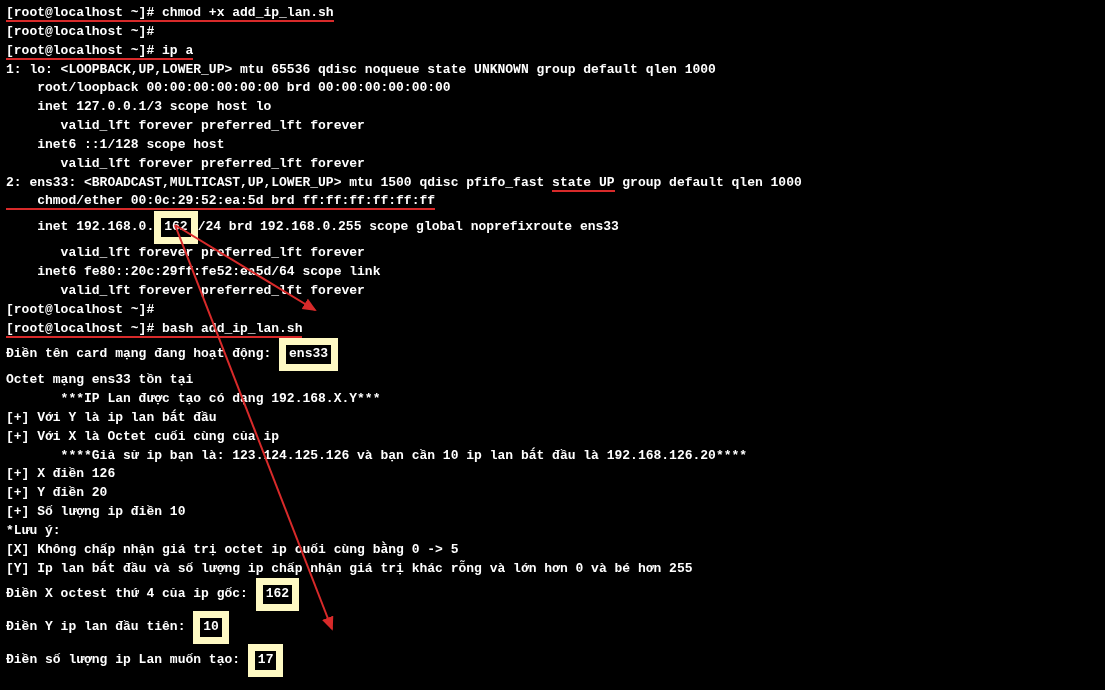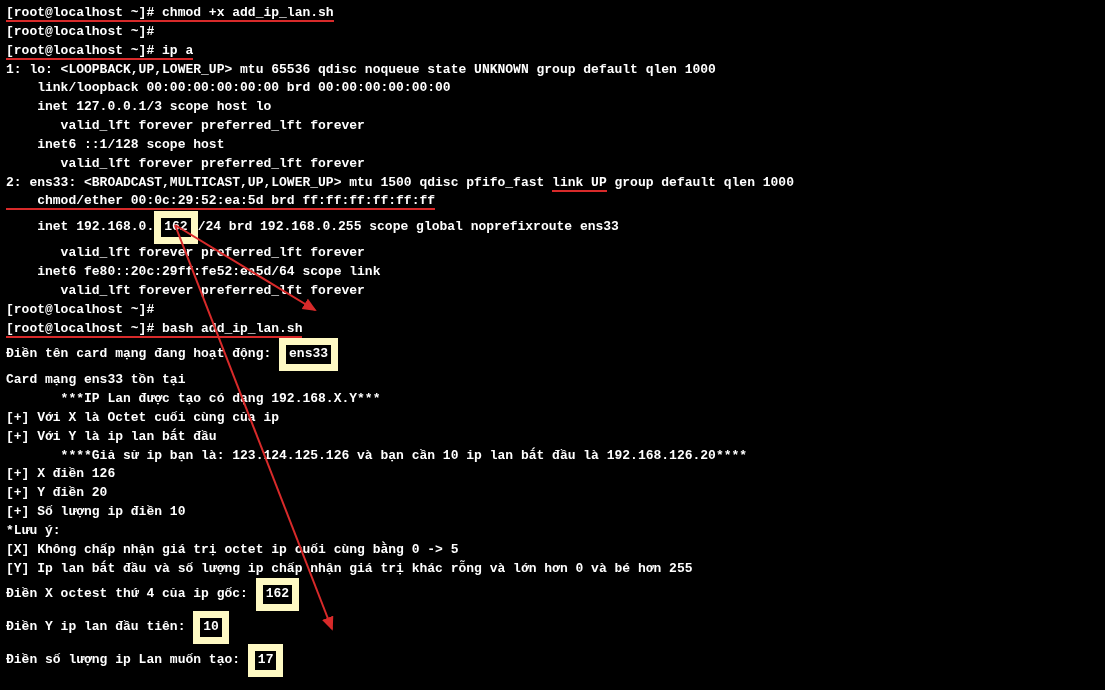--- a/index.html
+++ b/index.html
@@ -30,40 +30,40 @@
     }
   </style>
 </head>
 <body>
 
 <div>
   <div class="line"><span class="underline-red"><span>[root@localhost ~]# </span><span>chmod +x add_ip_lan.sh</span></span></div>
   <div class="line">[root@localhost ~]#</div>
   <div class="line"><span class="underline-red"><span>[root@localhost ~]# </span><span>ip a</span></span></div>
   <div class="line">1: lo: &lt;LOOPBACK,UP,LOWER_UP&gt; mtu 65536 qdisc noqueue state UNKNOWN group default qlen 1000</div>
-  <div class="line">    link/loopback 00:00:00:00:00:00 brd 00:00:00:00:00:00</div>
+  <div class="line">    root/loopback 00:00:00:00:00:00 brd 00:00:00:00:00:00</div>
   <div class="line">    inet 127.0.0.1/3 scope host lo</div>
   <div class="line">       valid_lft forever preferred_lft forever</div>
   <div class="line">    inet6 ::1/128 scope host</div>
   <div class="line">       valid_lft forever preferred_lft forever</div>
-  <div class="line"><span>2: ens33: &lt;BROADCAST,MULTICAST,UP,LOWER_UP&gt; mtu 1500 qdisc pfifo_fast </span><span class="underline-red">link UP</span><span> group default qlen 1000</span></div>
+  <div class="line"><span>2: ens33: &lt;BROADCAST,MULTICAST,UP,LOWER_UP&gt; mtu 1500 qdisc pfifo_fast </span><span class="underline-red">state UP</span><span> group default qlen 1000</span></div>
   <div class="line"><span class="underline-red"><span>    chmod/ether 00:0c:29:52:ea:5d brd ff:ff:ff:ff:ff:ff</span></span></div>
   <div class="line"><span>    inet 192.168.0.</span><span class="box-red">162</span><span>/24 brd 192.168.0.255 scope global noprefixroute ens33</span></div>
   <div class="line">       valid_lft forever preferred_lft forever</div>
   <div class="line">    inet6 fe80::20c:29ff:fe52:ea5d/64 scope link</div>
   <div class="line">       valid_lft forever preferred_lft forever</div>
   <div class="line">[root@localhost ~]#</div>
   <div class="line"><span class="underline-red"><span>[root@localhost ~]# </span><span>bash add_ip_lan.sh</span></span></div>
   <div class="line"><span>Điền tên card mạng đang hoạt động: </span><span class="box-red">ens33</span></div>
-  <div class="line">Card mạng ens33 tồn tại</div>
+  <div class="line">Octet mạng ens33 tồn tại</div>
   <div class="line"></div>
   <div class="line">       ***IP Lan được tạo có dạng 192.168.X.Y***</div>
   <div class="line"></div>
+  <div class="line">[+] Với Y là ip lan bắt đầu</div>
   <div class="line">[+] Với X là Octet cuối cùng của ip</div>
-  <div class="line">[+] Với Y là ip lan bắt đầu</div>
   <div class="line">       ****Giả sử ip bạn là: 123.124.125.126 và bạn cần 10 ip lan bắt đầu là 192.168.126.20****</div>
   <div class="line">[+] X điền 126</div>
   <div class="line">[+] Y điền 20</div>
   <div class="line">[+] Số lượng ip điền 10</div>
   <div class="line"></div>
   <div class="line">*Lưu ý:</div>
   <div class="line">[X] Không chấp nhận giá trị octet ip cuối cùng bằng 0 -&gt; 5</div>
   <div class="line">[Y] Ip lan bắt đầu và số lượng ip chấp nhận giá trị khác rỗng và lớn hơn 0 và bé hơn 255</div>
   <div class="line"></div>
   <div class="line"><span>Điền X octest thứ 4 của ip gốc: </span><span class="box-red">162</span></div>

